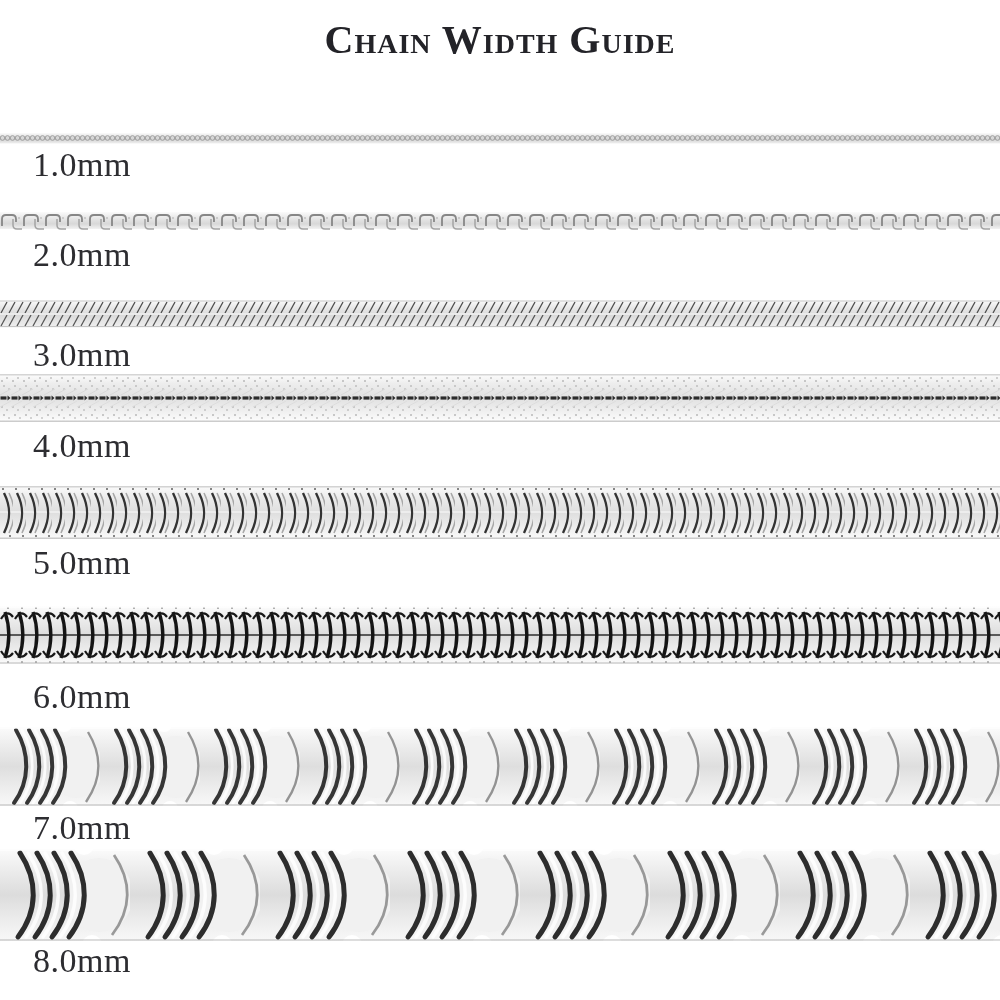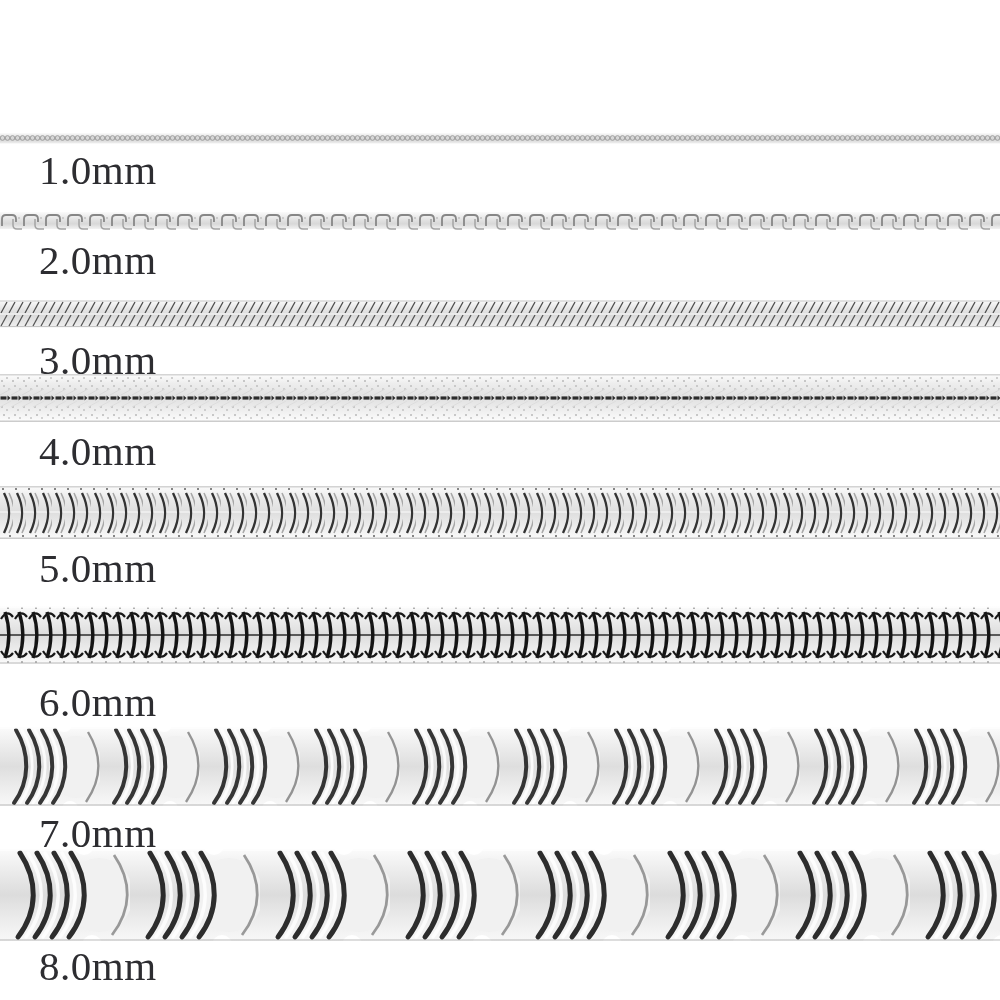--- a/index.html
+++ b/index.html
@@ -20,31 +20,32 @@
     letter-spacing:1px;
     color:#232328;
   }
   .chain{
     position:absolute;
     left:0;width:1000px;
     display:block;
   }
   .lbl{
     position:absolute;
-    left:39px;
-    font-size:41px;
+    left:33px;
+    font-size:34px;
     color:#2d2d31;
     letter-spacing:0.5px;
   }
 </style>
 </head>
 <body>
 
 <div id="stage">
 
+  <div class="title">Chain Width Guide</div>
 
   <svg class="chain" style="top:131px" width="1000" height="14">
     <defs>
       <linearGradient id="g1" x1="0" y1="0" x2="0" y2="1">
         <stop offset="0" stop-color="#ffffff"></stop>
           <stop offset="0.4" stop-color="#e0e0e0"></stop>
         <stop offset="0.65" stop-color="#d4d4d4"></stop>
           <stop offset="1" stop-color="#f0f0f0"></stop>
       </linearGradient>
       <pattern id="p1" width="5" height="14" patternUnits="userSpaceOnUse">

